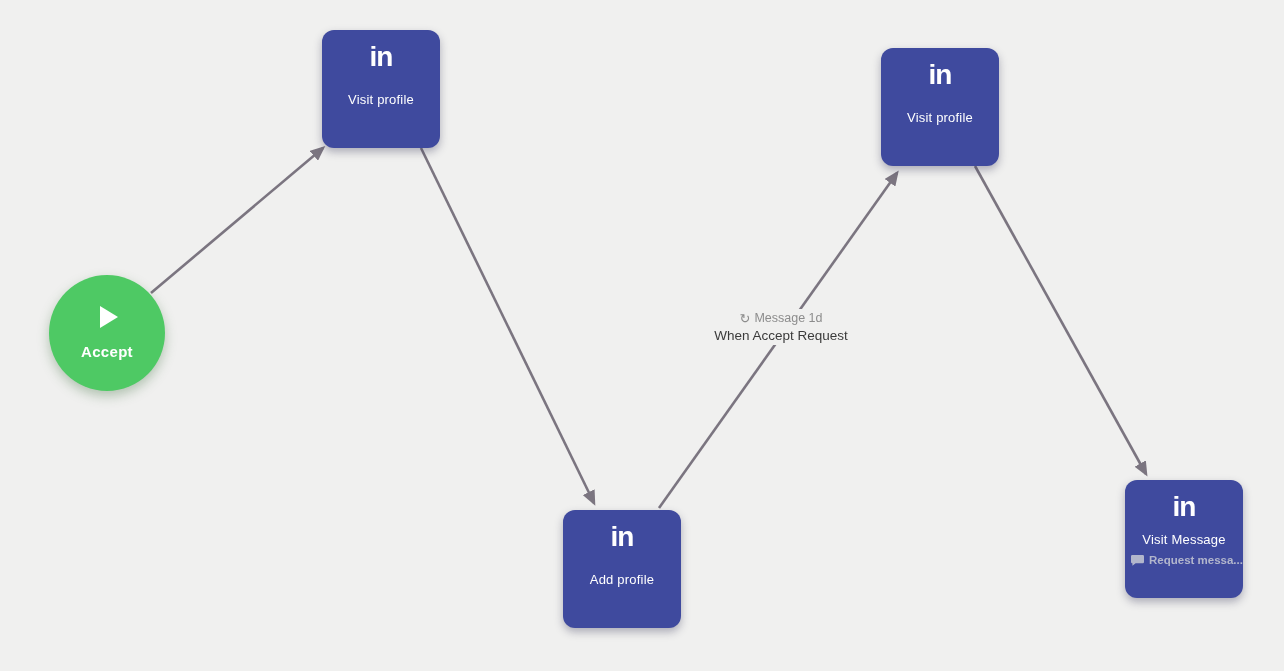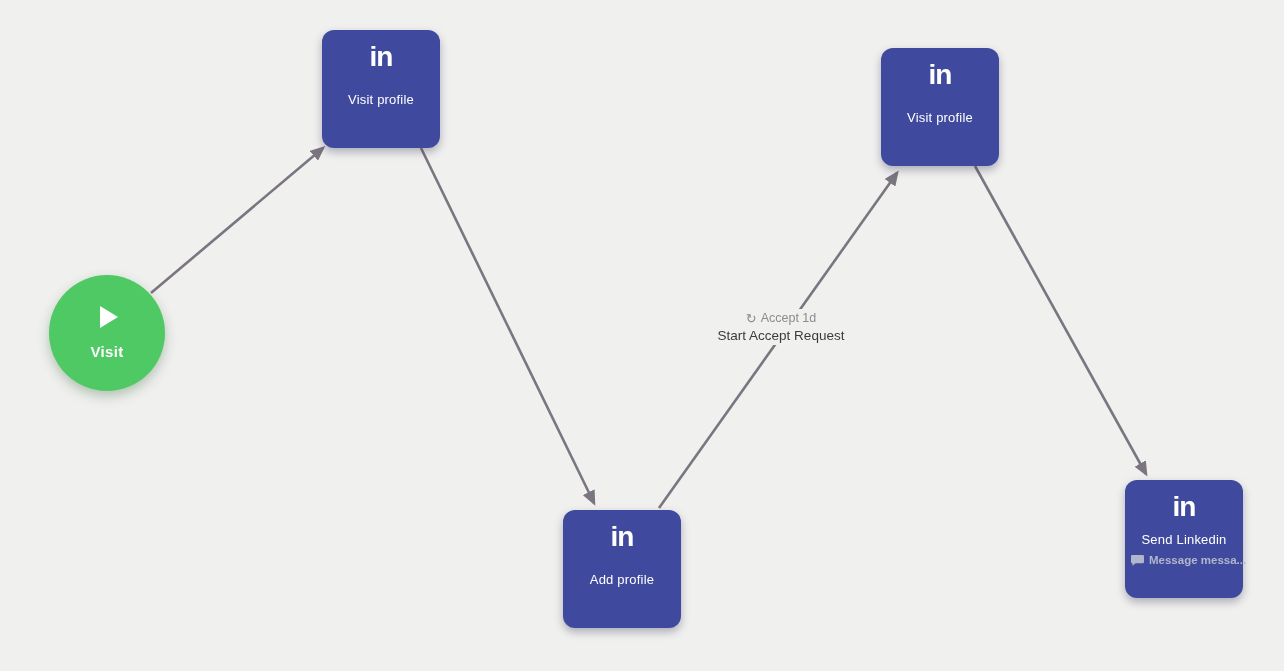--- a/index.html
+++ b/index.html
@@ -88,50 +88,50 @@
       </marker>
     </defs>
     <line x1="151" y1="293" x2="323" y2="148" marker-end="url(#arrow)"></line>
     <line x1="421" y1="148" x2="594" y2="503" marker-end="url(#arrow)"></line>
     <line x1="659" y1="508" x2="897" y2="173" marker-end="url(#arrow)"></line>
     <line x1="975" y1="166" x2="1146" y2="474" marker-end="url(#arrow)"></line>
   </svg>
 
   <div class="start-node">
     <div class="play"></div>
-    <div class="label">Visit</div>
+    <div class="label">Accept</div>
   </div>
 
   <div class="node n-visit1">
     <div class="logo">in</div>
     <div class="label">Visit profile</div>
   </div>
 
   <div class="node n-addrel">
     <div class="logo">in</div>
     <div class="label">Add profile</div>
   </div>
 
   <div class="node n-visit2">
     <div class="logo">in</div>
     <div class="label">Visit profile</div>
   </div>
 
   <div class="node n-send node--send">
     <div class="logo">in</div>
-    <div class="label">Send Linkedin</div>
+    <div class="label">Visit Message</div>
     <div class="sublabel">
       <svg width="13" height="11" viewBox="0 0 13 11">
         <path d="M1.2 0 H11.8 A1.2 1.2 0 0 1 13 1.2 V7 A1.2 1.2 0 0 1 11.8 8.2 H4.6 L1.4 10.8 V8.2 H1.2 A1.2 1.2 0 0 1 0 7 V1.2 A1.2 1.2 0 0 1 1.2 0 Z" fill="currentColor"></path>
       </svg>
-      <span>Message messa...</span>
+      <span>Request messa...</span>
     </div>
   </div>
 
   <div class="edge-label">
     <div class="duration">
       <span class="hist">↻</span>
-      <span>Accept 1d</span>
+      <span>Message 1d</span>
     </div>
-    <div class="condition">Start Accept Request</div>
+    <div class="condition">When Accept Request</div>
   </div>
 
 </div>
 
 </body></html>

